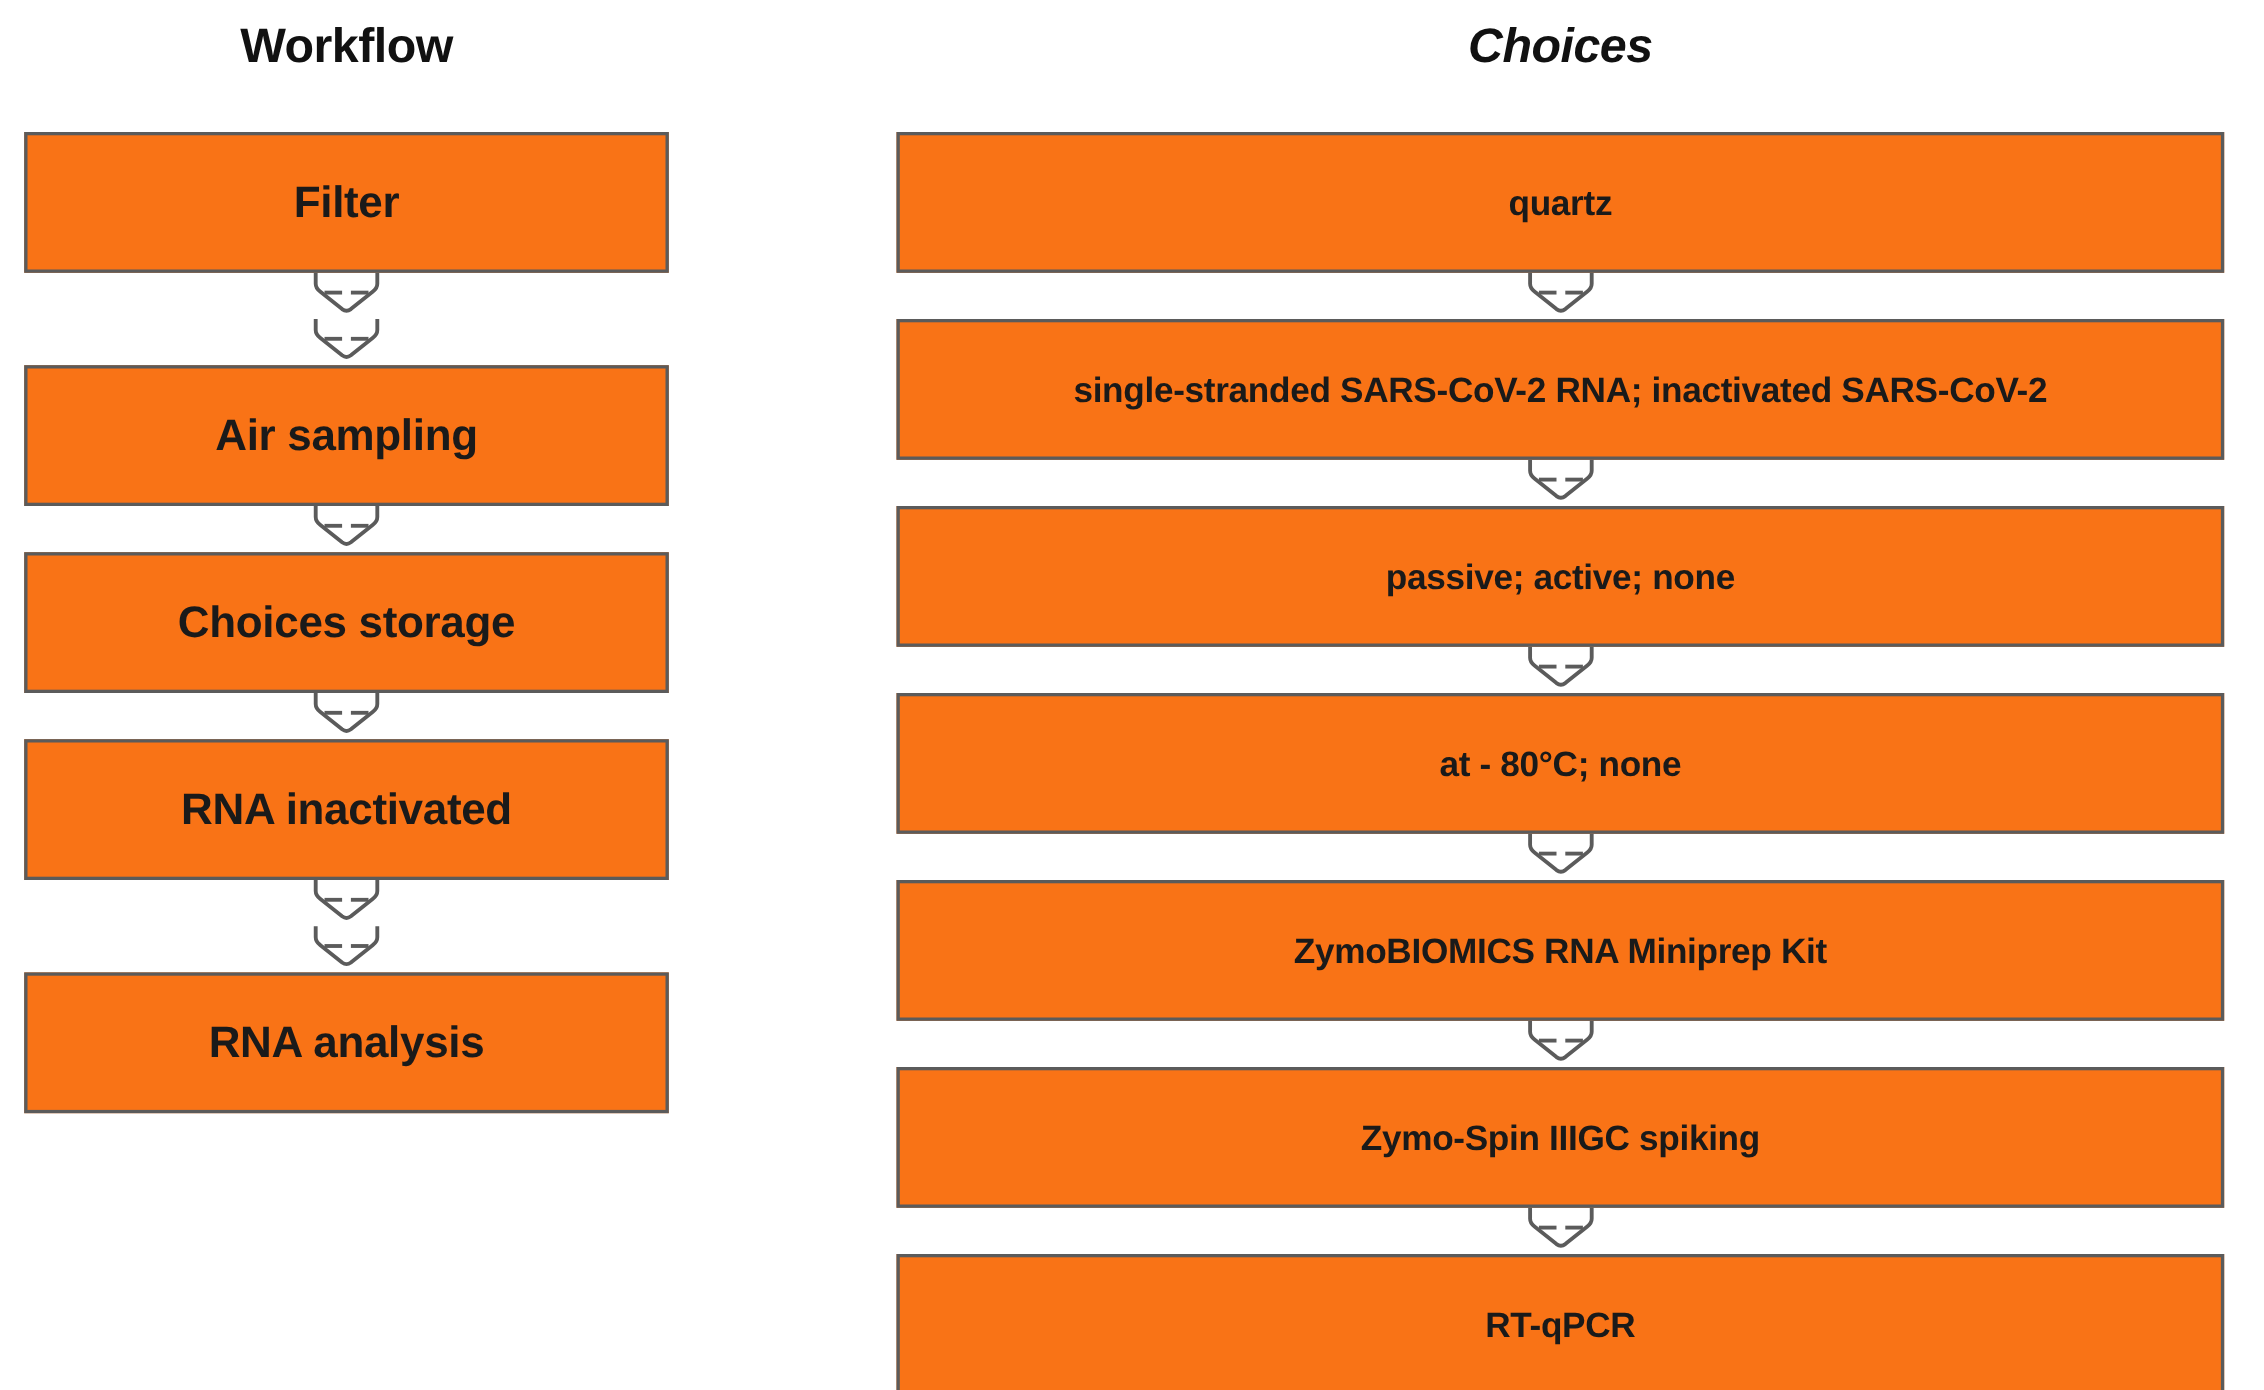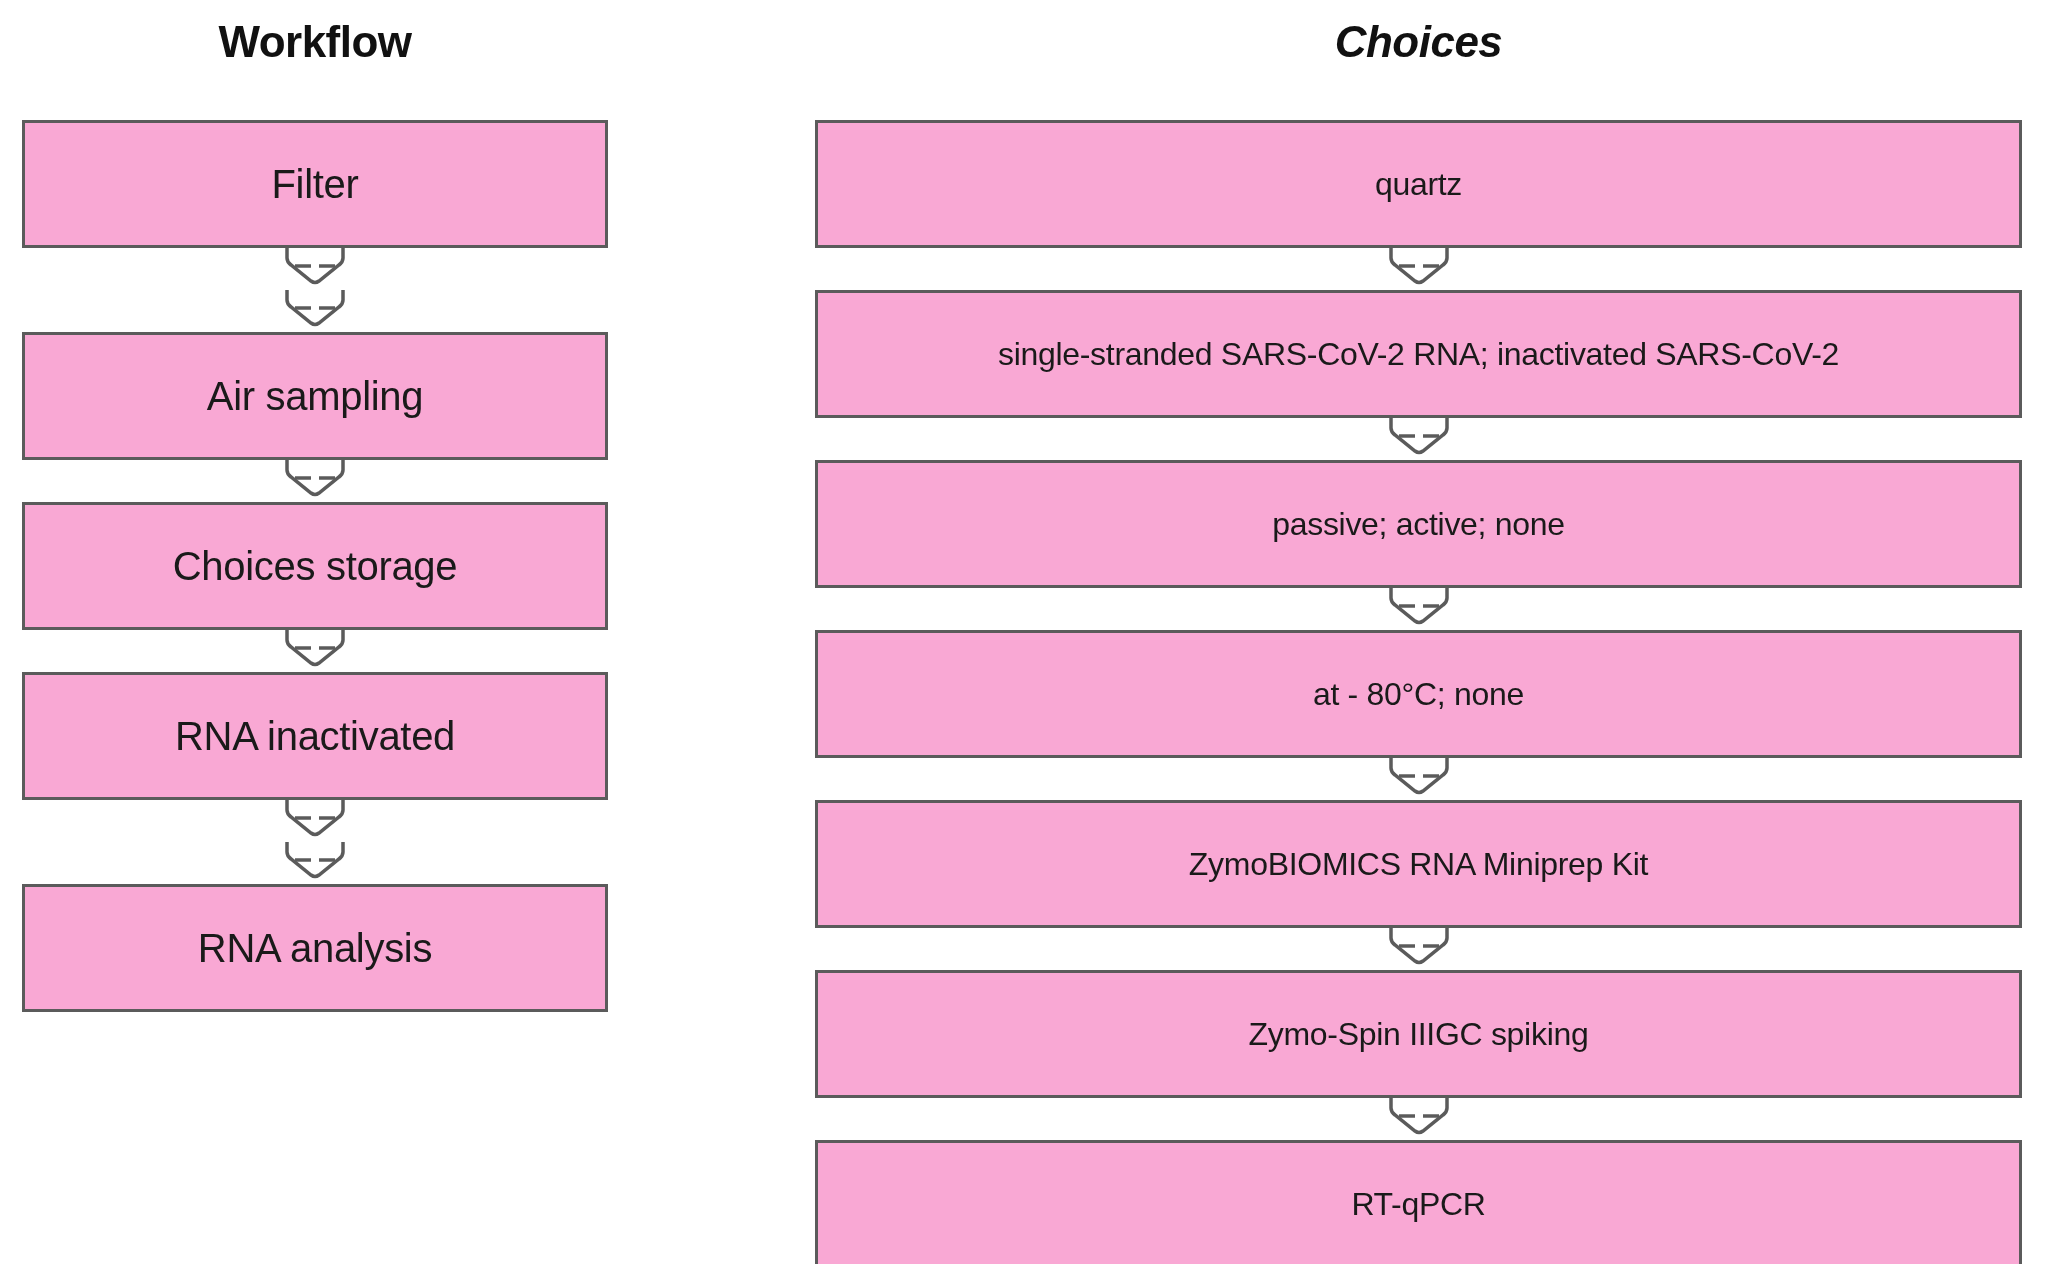--- a/index.html
+++ b/index.html
@@ -47,25 +47,26 @@
   
   .flow-row {
     position: relative;
   }
 
   .flow-box {
     position: relative;
     box-sizing: border-box;
     height: 128px;
     border: 3px solid #5b5b5b;
-    background: #f9a8d4;
+    background: #f97316;
     display: flex;
     align-items: center;
     justify-content: center;
     padding: 0 10px;
+    font-weight: bold;
   }
 
   .flow-box-label {
     font-size: 40px;
     line-height: 46px;
     color: #1a1a1a;
     text-align: center;
     white-space: nowrap;
     letter-spacing: -0.3px;
   }

